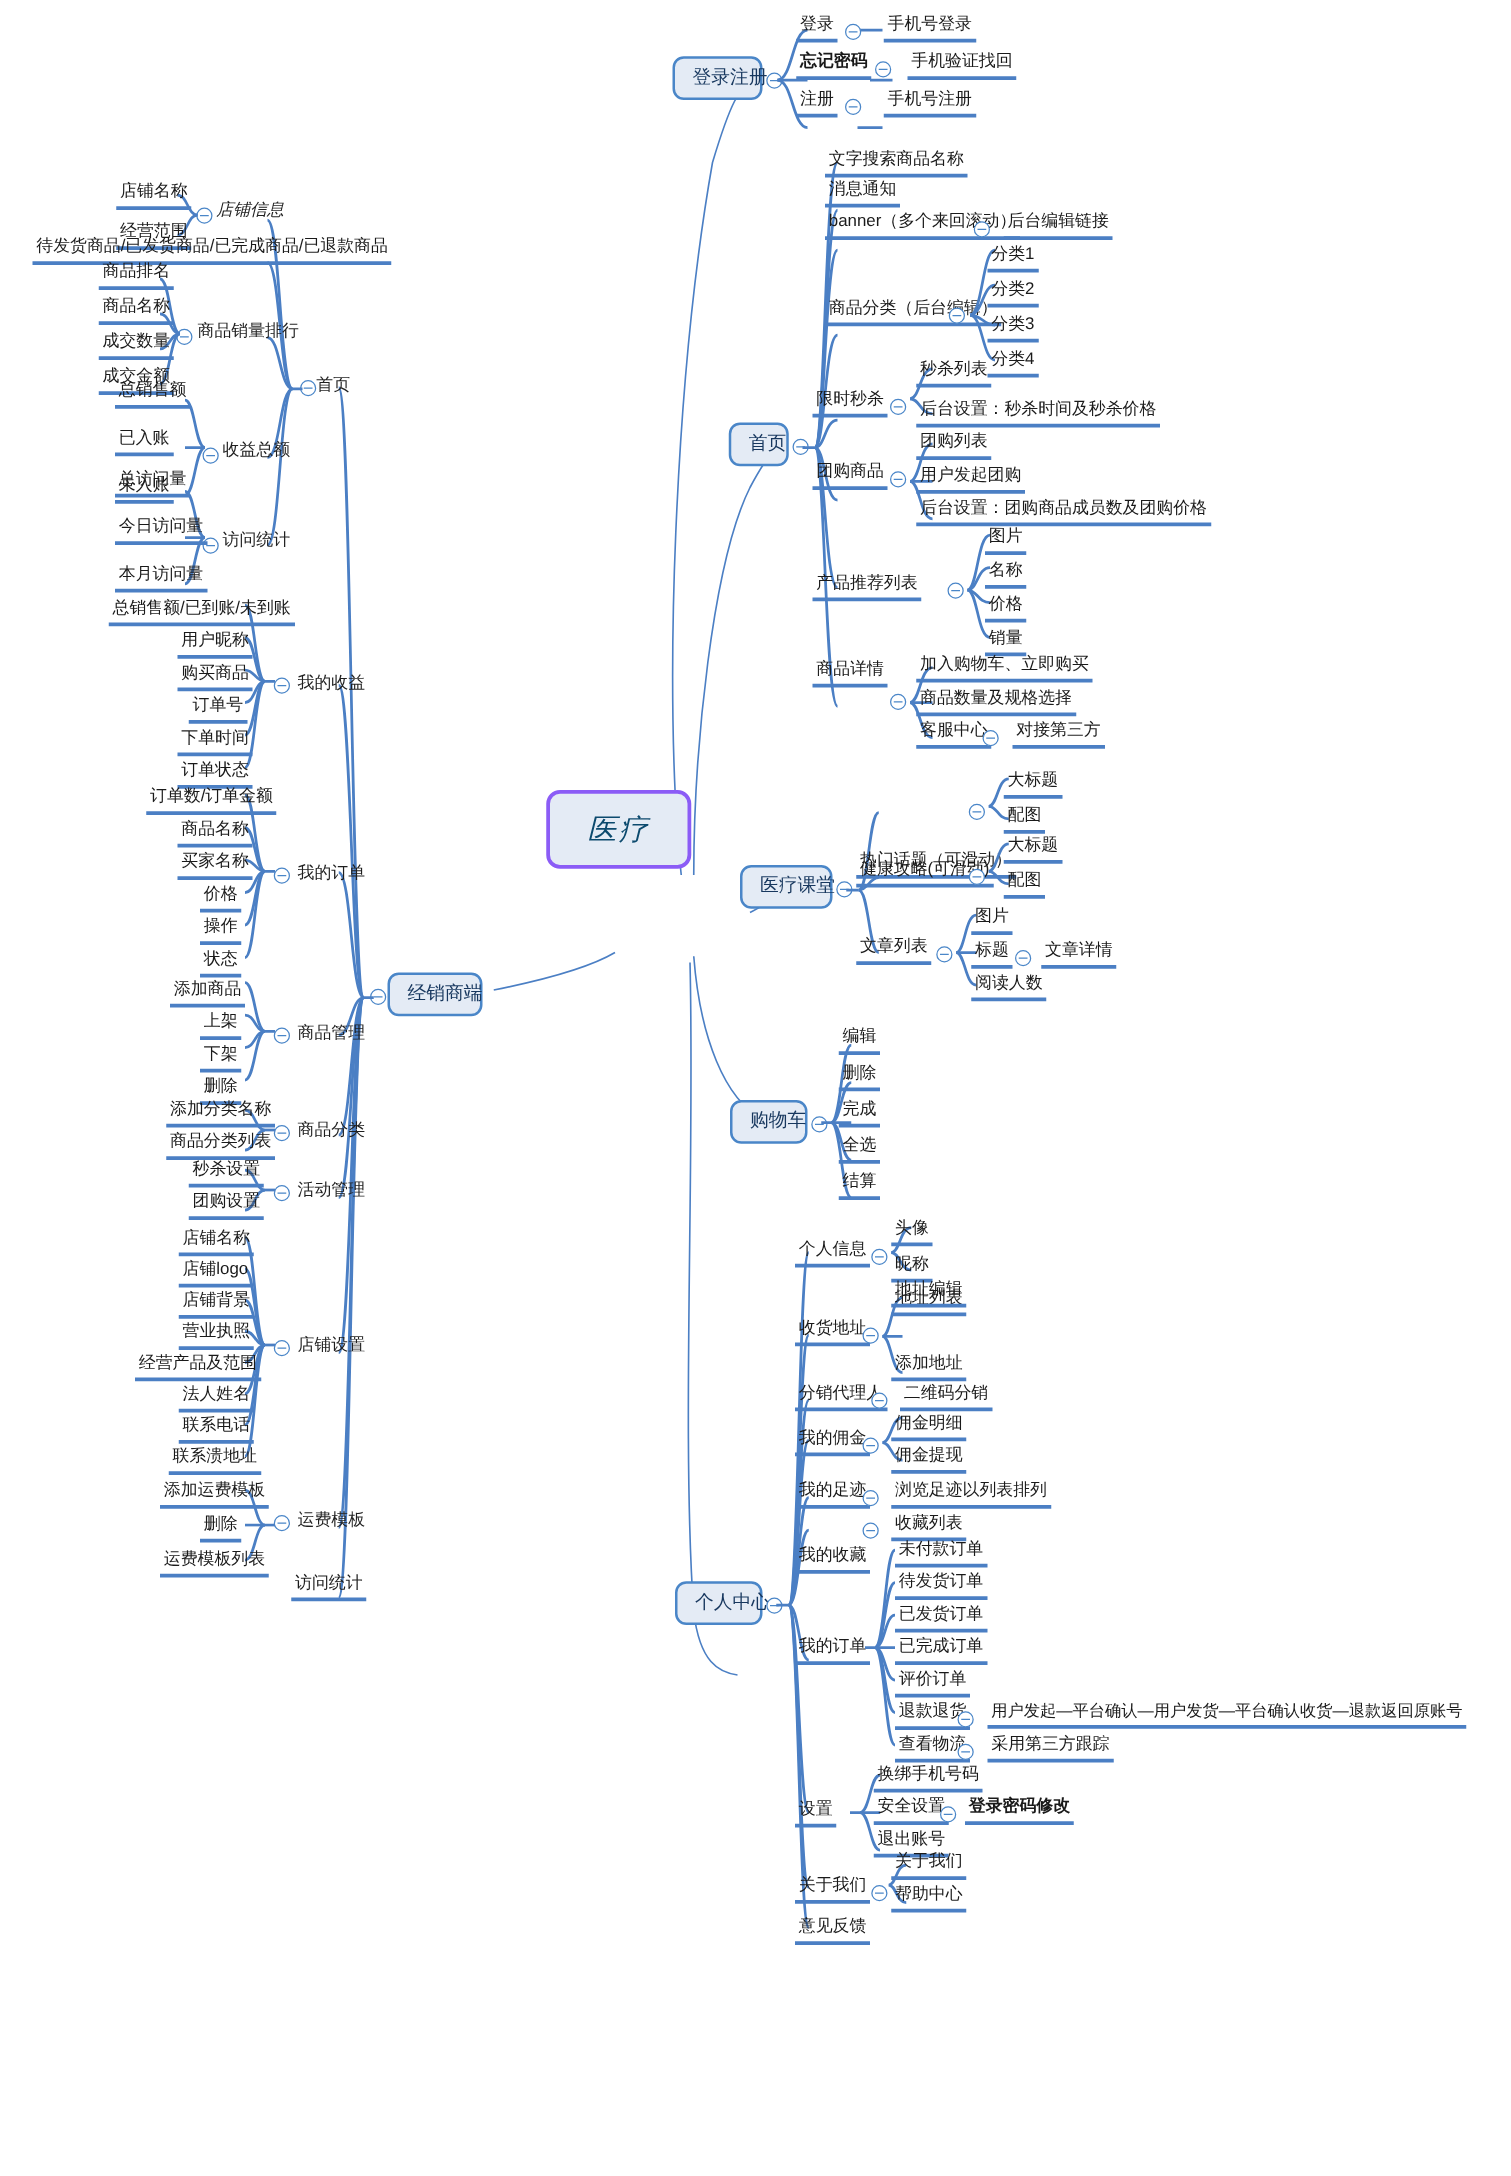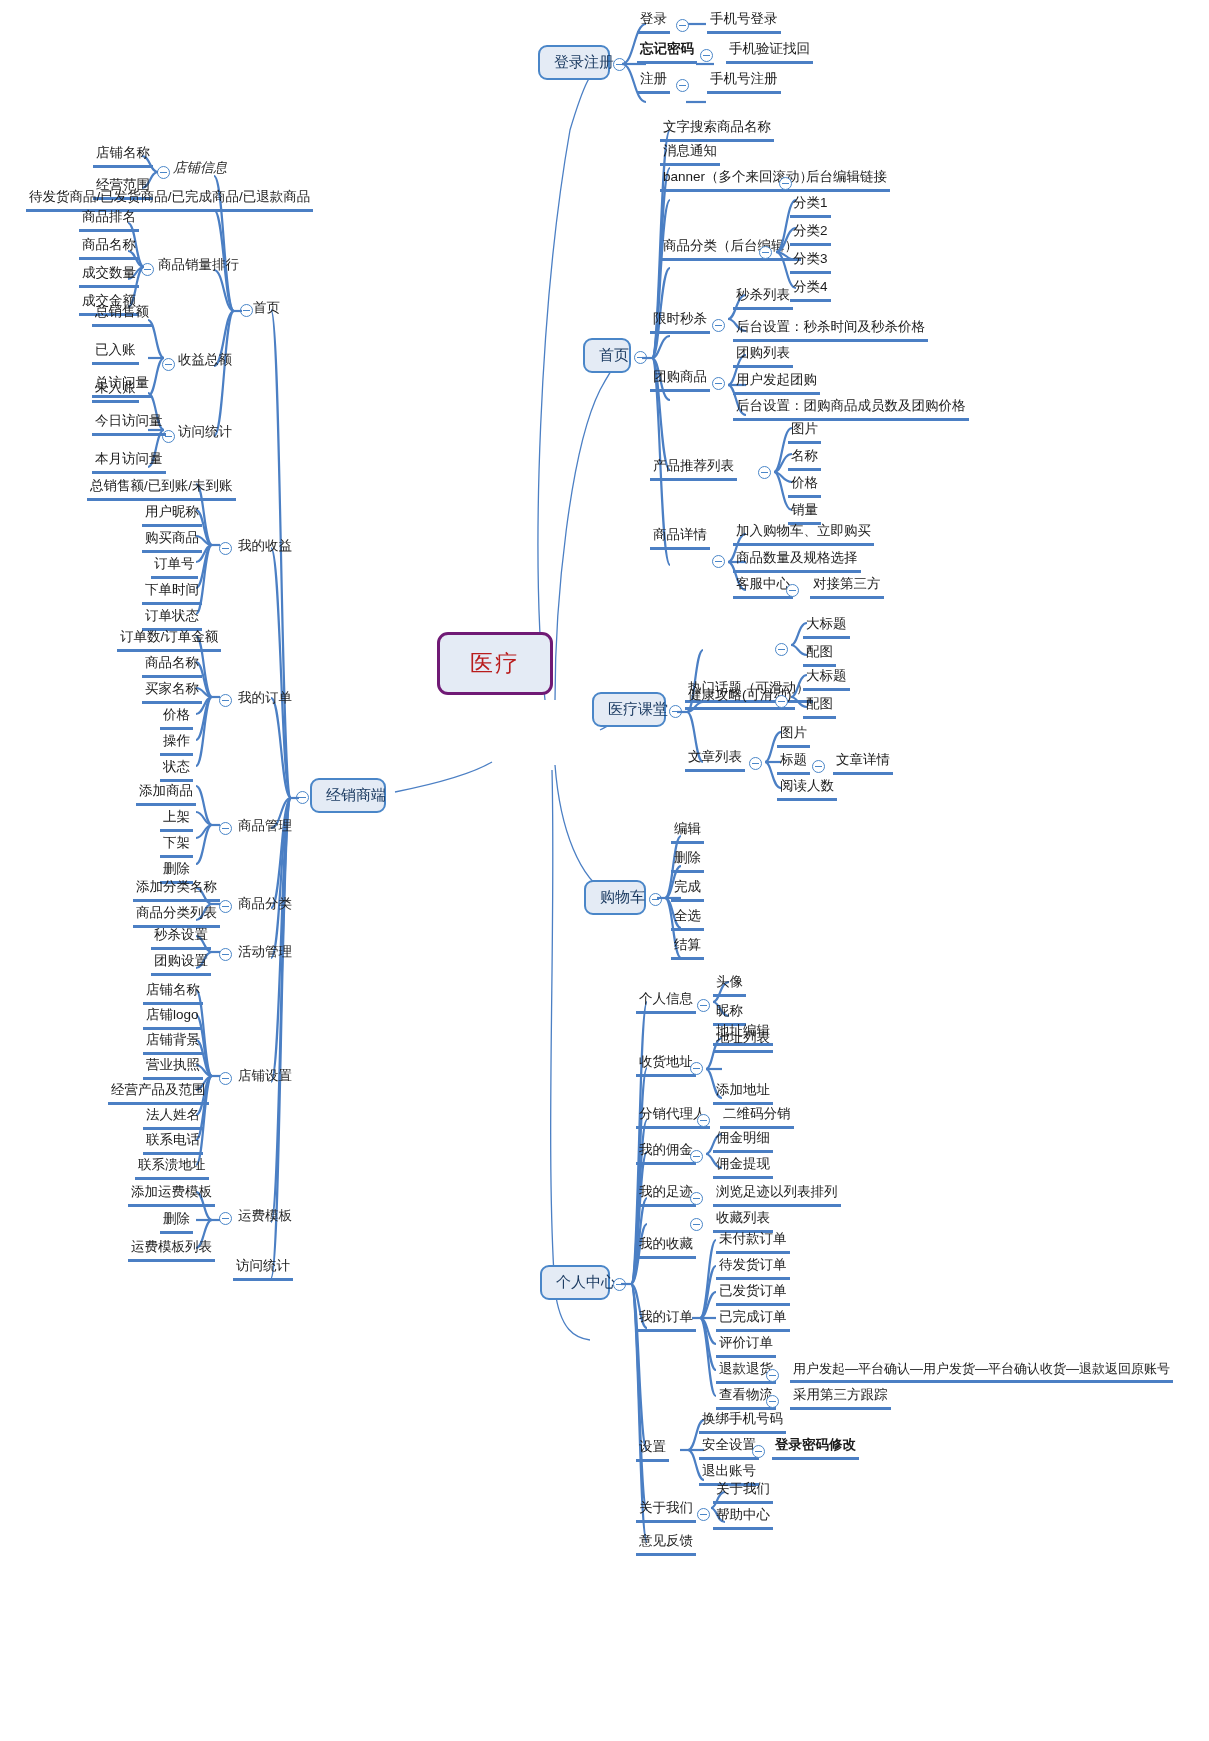--- a/index.html
+++ b/index.html
@@ -32,27 +32,28 @@
     border:2px solid #4a86c8;
     background:#e4ebf5;
     border-radius:9px;
     padding:7px 14px;
     font-size:15px;
     color:#17375e;
     box-sizing:border-box;
     text-align:center;
   }
   .root{
-    border:3px solid #701a75;
+    border:3px solid #8b5cf6;
     background:#e4ebf5;
     border-radius:11px;
     font-size:23px;
     padding:16px 30px;
-    color:#b91c1c;
+    color:#0c4a6e;
     letter-spacing:2px;
+    font-style:italic;
   }
   
   .uline{
     padding:0 3px 4px 3px;
     border-bottom:3px solid #4b7fc4;
     font-size:13.5px;
     color:#1a1a1a;
   }
   .uline.small{font-size:13px;}
   .plain{font-size:13.5px;}

